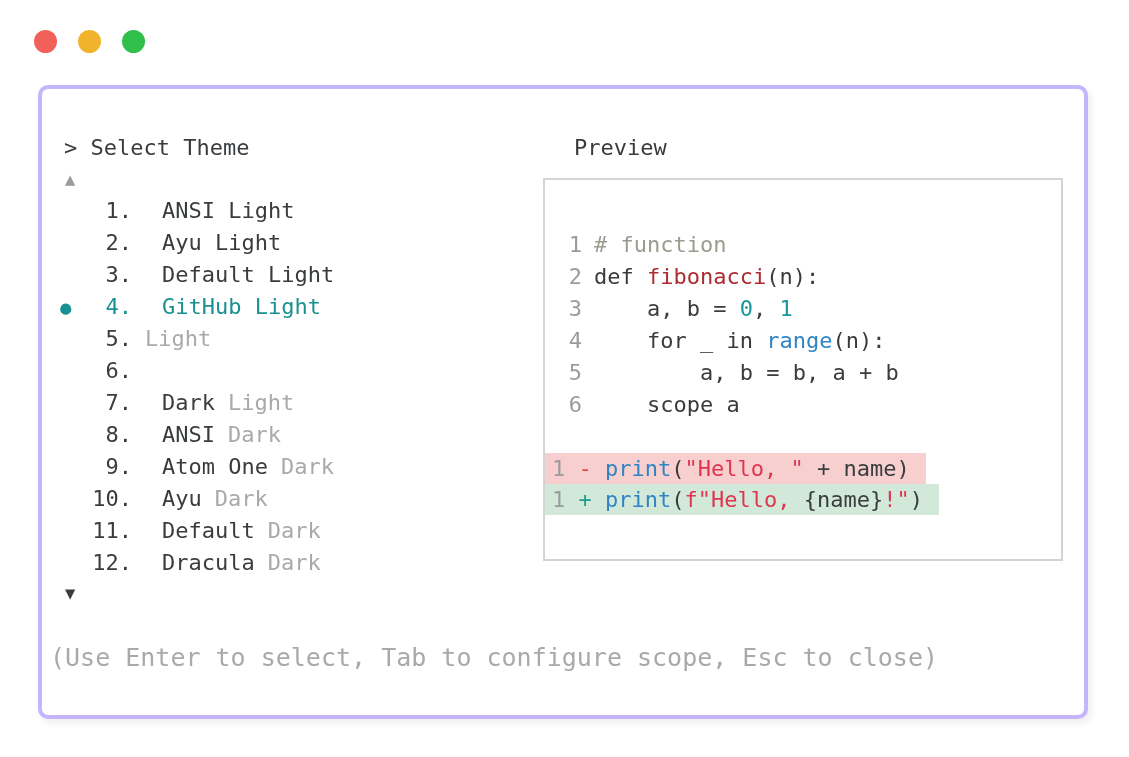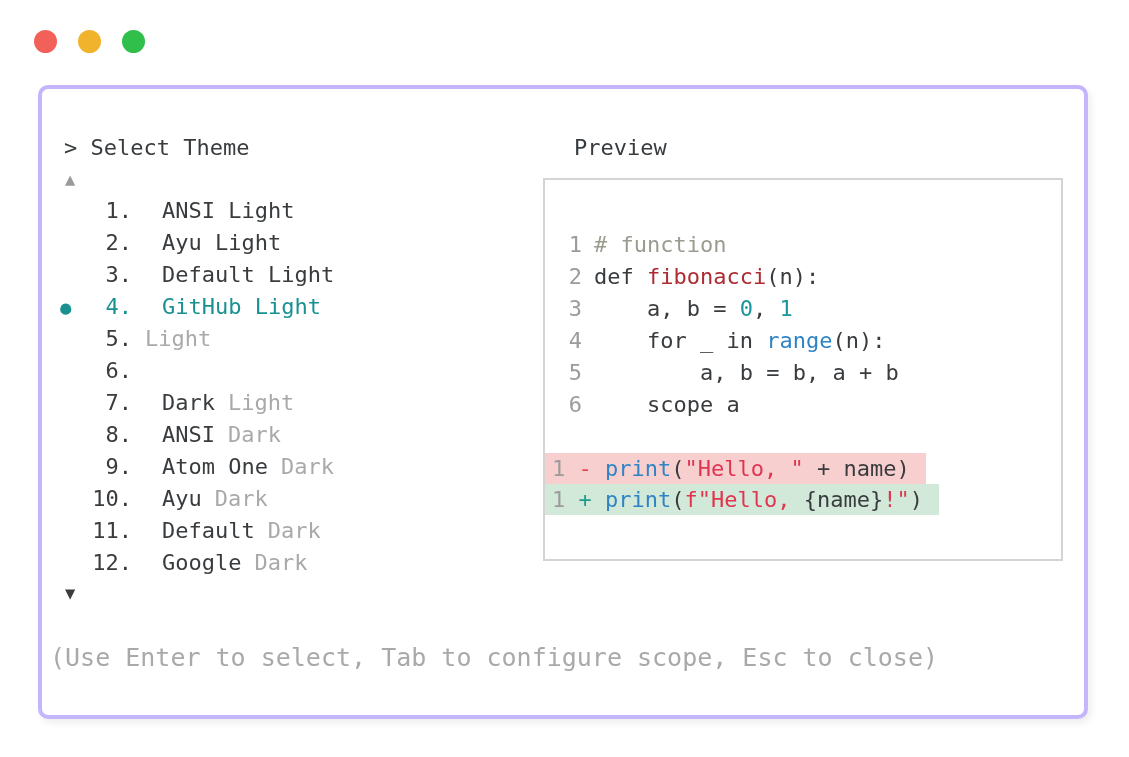--- a/index.html
+++ b/index.html
@@ -134,21 +134,21 @@
         </div>
         <div class="theme-row">
           <span class="marker"></span>
           <span class="num">11.</span>
           <span class="name">Default</span>
           <span class="variant">Dark</span>
         </div>
         <div class="theme-row">
           <span class="marker"></span>
           <span class="num">12.</span>
-          <span class="name">Google</span>
+          <span class="name">Dracula</span>
           <span class="variant">Dark</span>
         </div>
       </div>
 
     <div class="scroll-down">▼</div>
 
     <div class="preview-title">Preview</div>
 
     <div class="preview-box">
       <div id="code-area">

